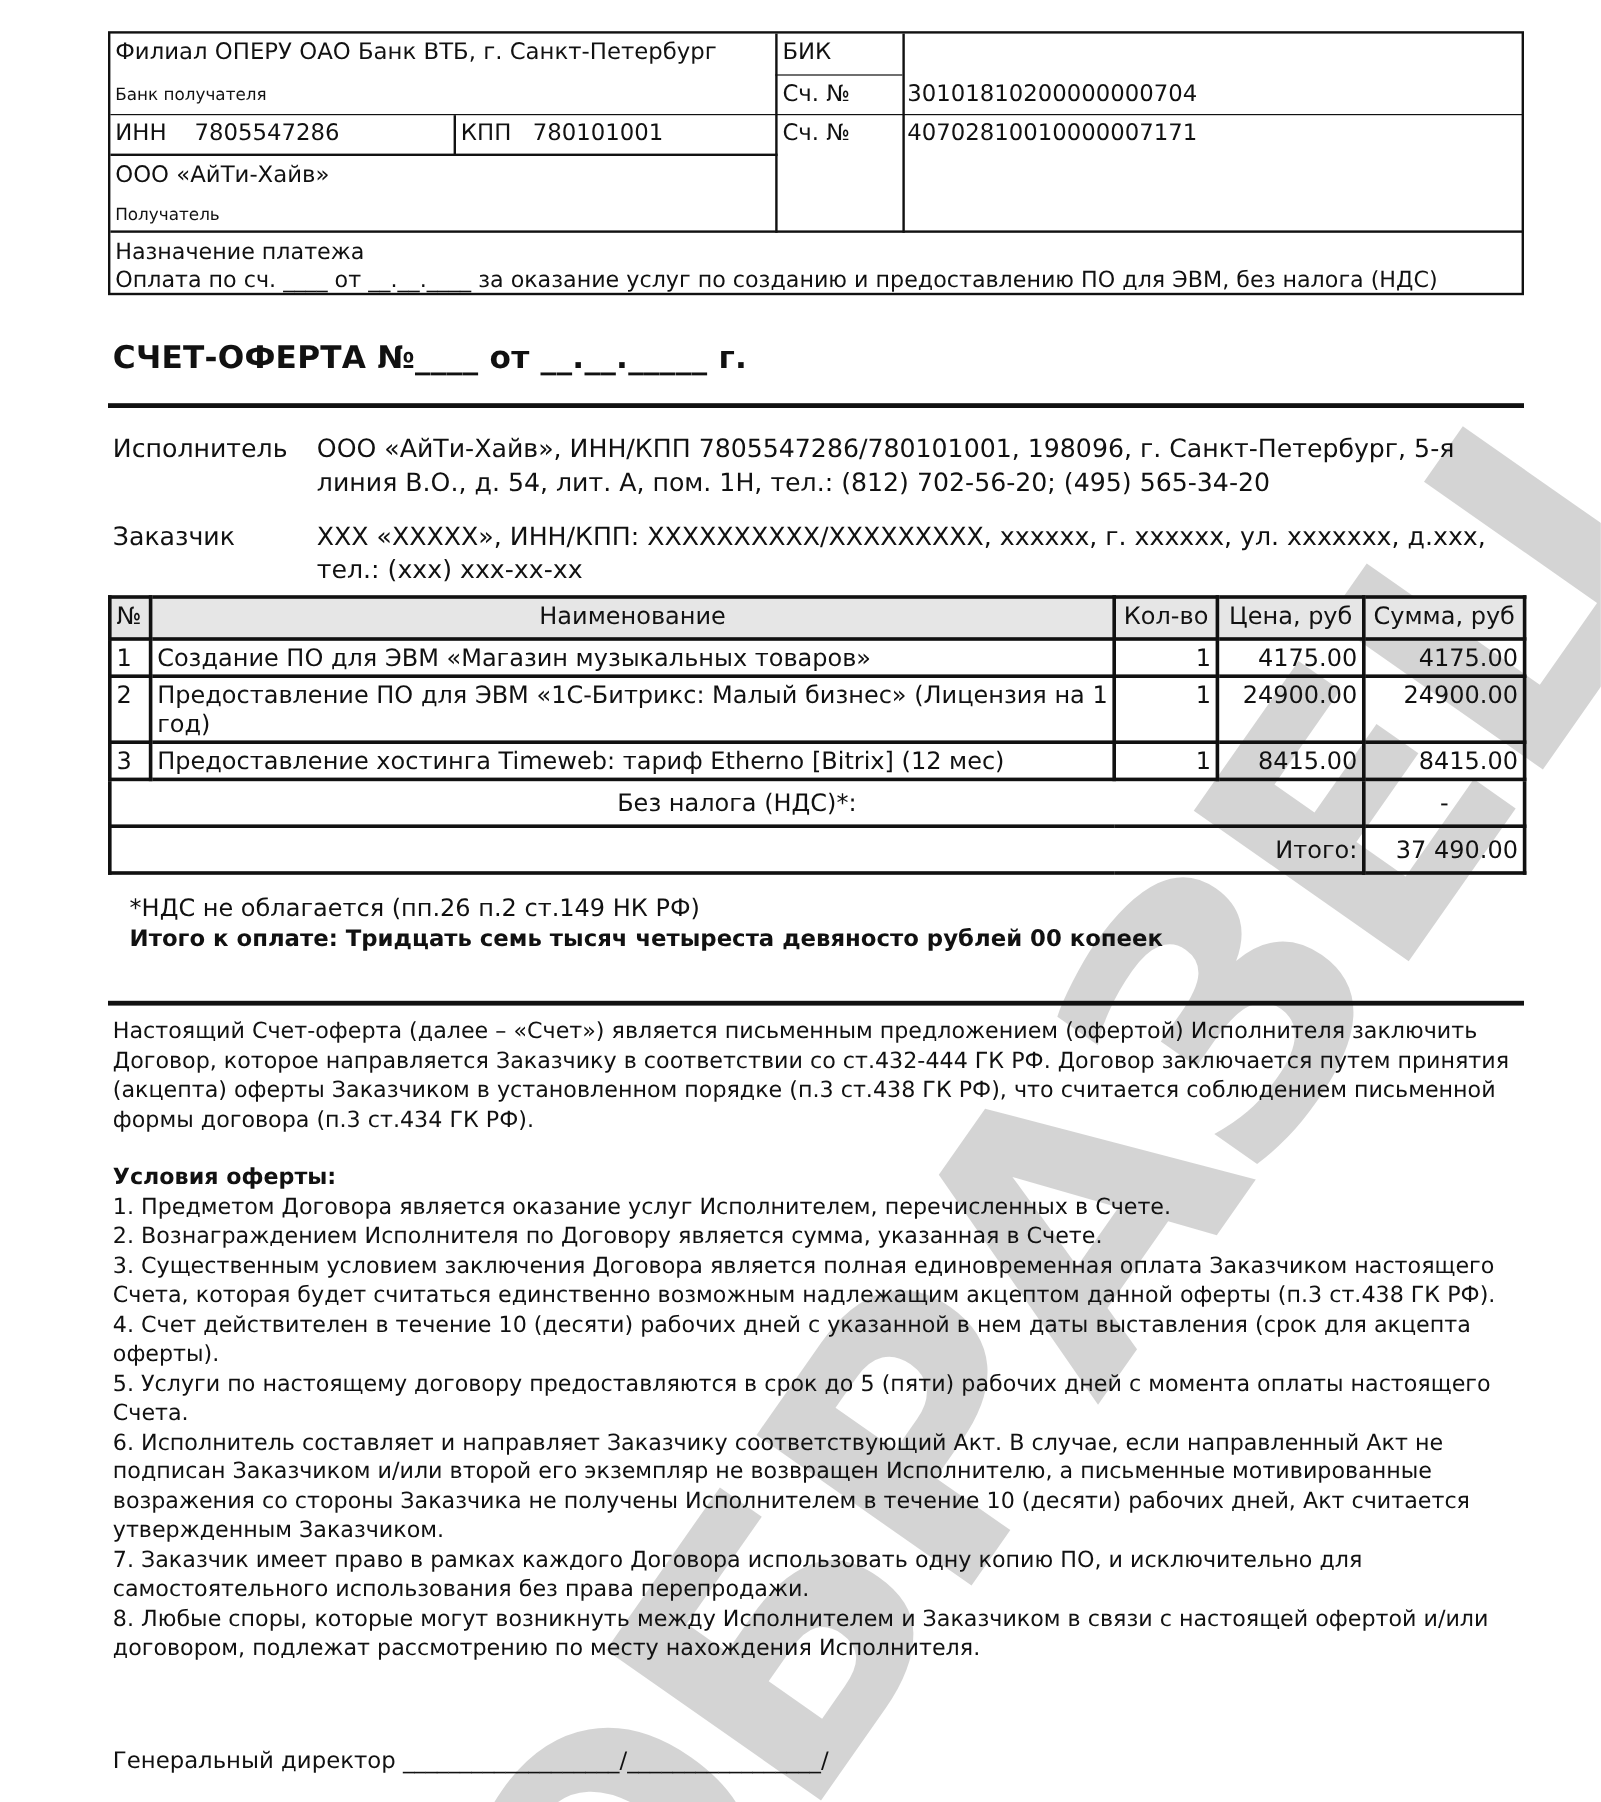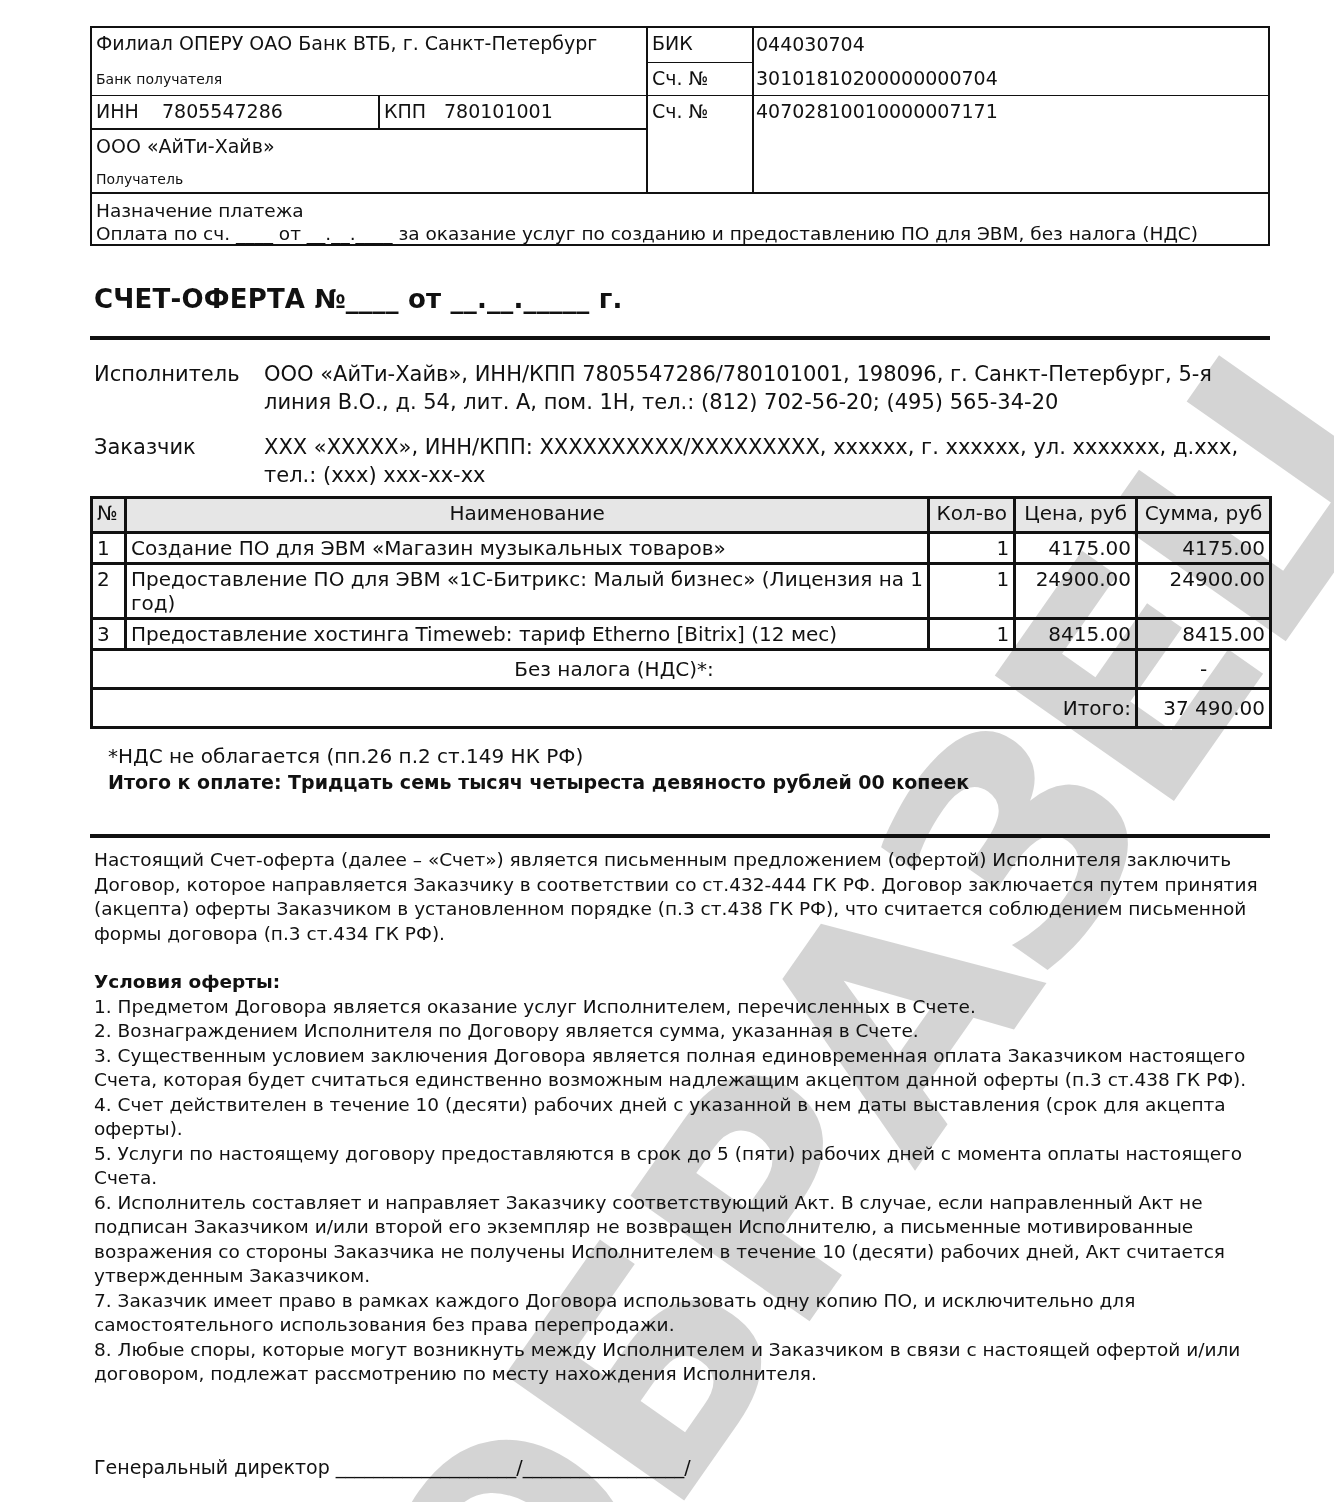--- a/index.html
+++ b/index.html
@@ -65,21 +65,20 @@
   <div class="wm-text">ОБРАЗЕЦ</div>
 </div>
 
 <div class="page content">
 
   <div class="bank">
     <div class="cell" style="left:0;top:4px;width:556px;">Филиал ОПЕРУ ОАО Банк ВТБ, г. Санкт-Петербург</div>
     <div class="cell small" style="left:0;top:40px;width:556px;">Банк получателя</div>
 
     <div class="cell" style="left:556px;top:4px;width:104px;">БИК</div>
-    <div class="cell" style="left:660px;top:5px;width:520px;">044030704</div>
 
     <div class="cell" style="left:556px;top:39px;width:104px;">Сч. №</div>
     <div class="cell" style="left:660px;top:39px;width:520px;">30101810200000000704</div>
 
     <div class="cell" style="left:0;top:72px;width:60px;">ИНН</div>
     <div class="cell" style="left:66px;top:72px;width:220px;">7805547286</div>
     <div class="cell" style="left:288px;top:72px;width:60px;">КПП</div>
     <div class="cell" style="left:348px;top:72px;width:200px;">780101001</div>
 
     <div class="cell" style="left:556px;top:72px;width:104px;">Сч. №</div>

